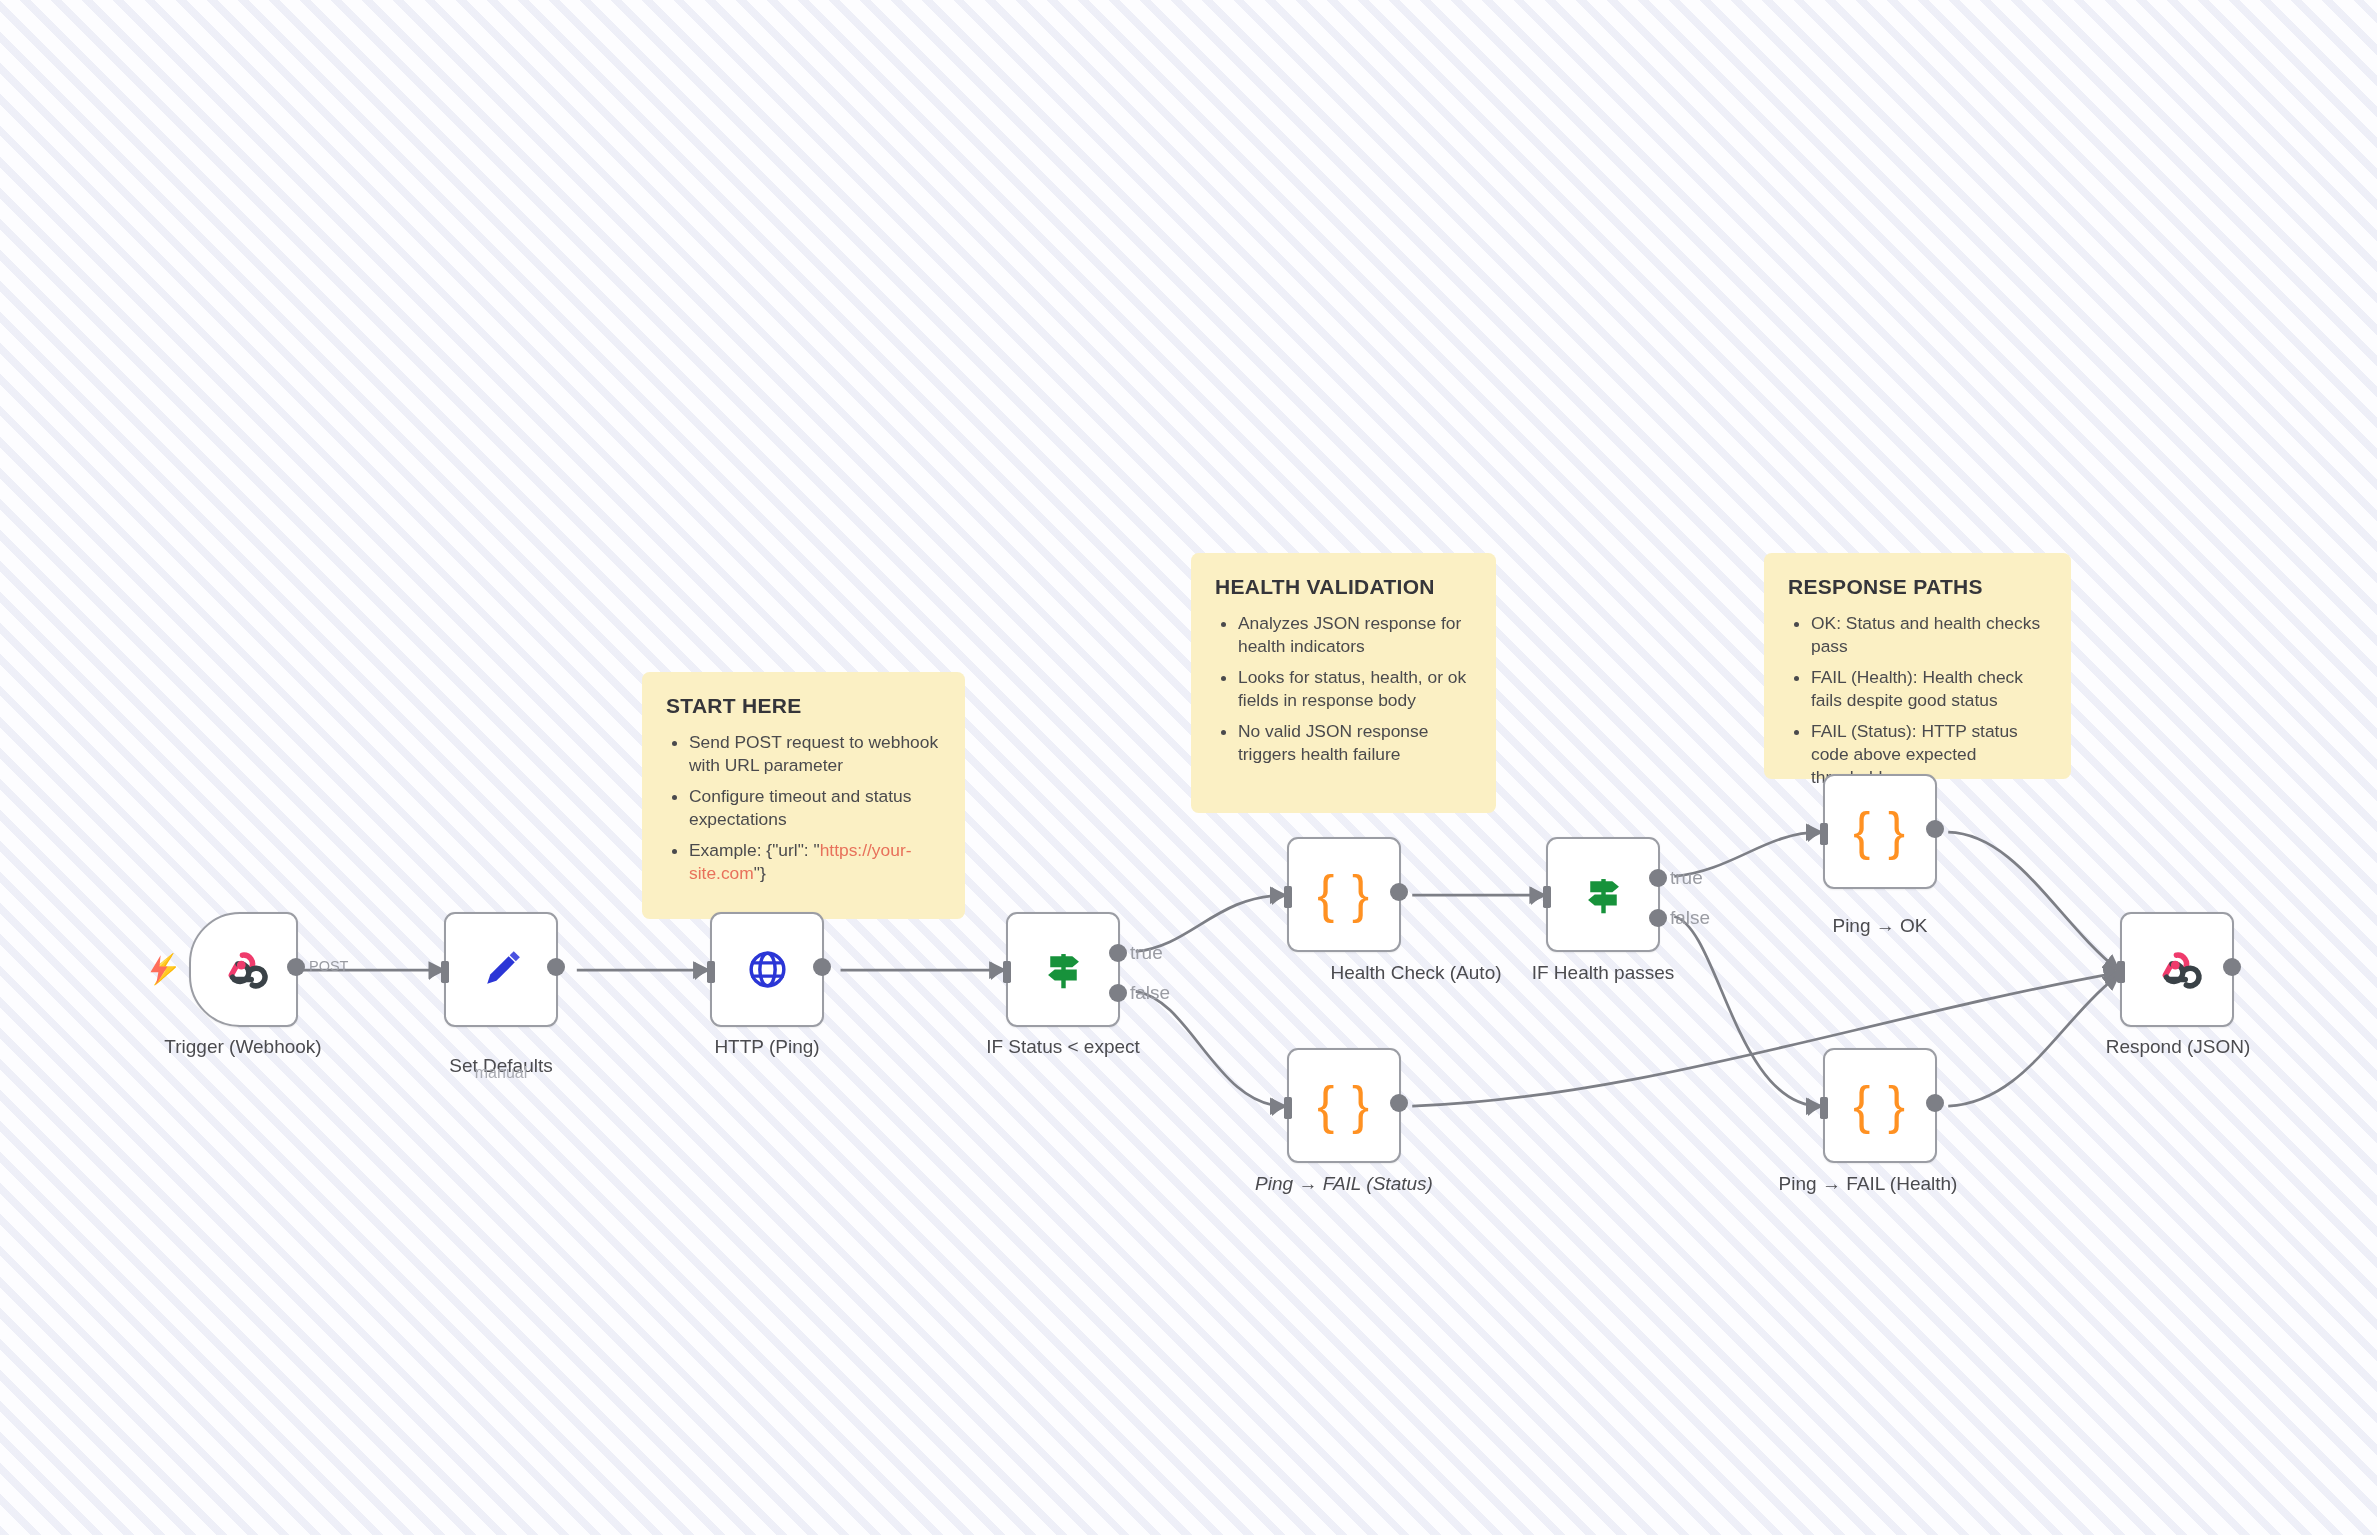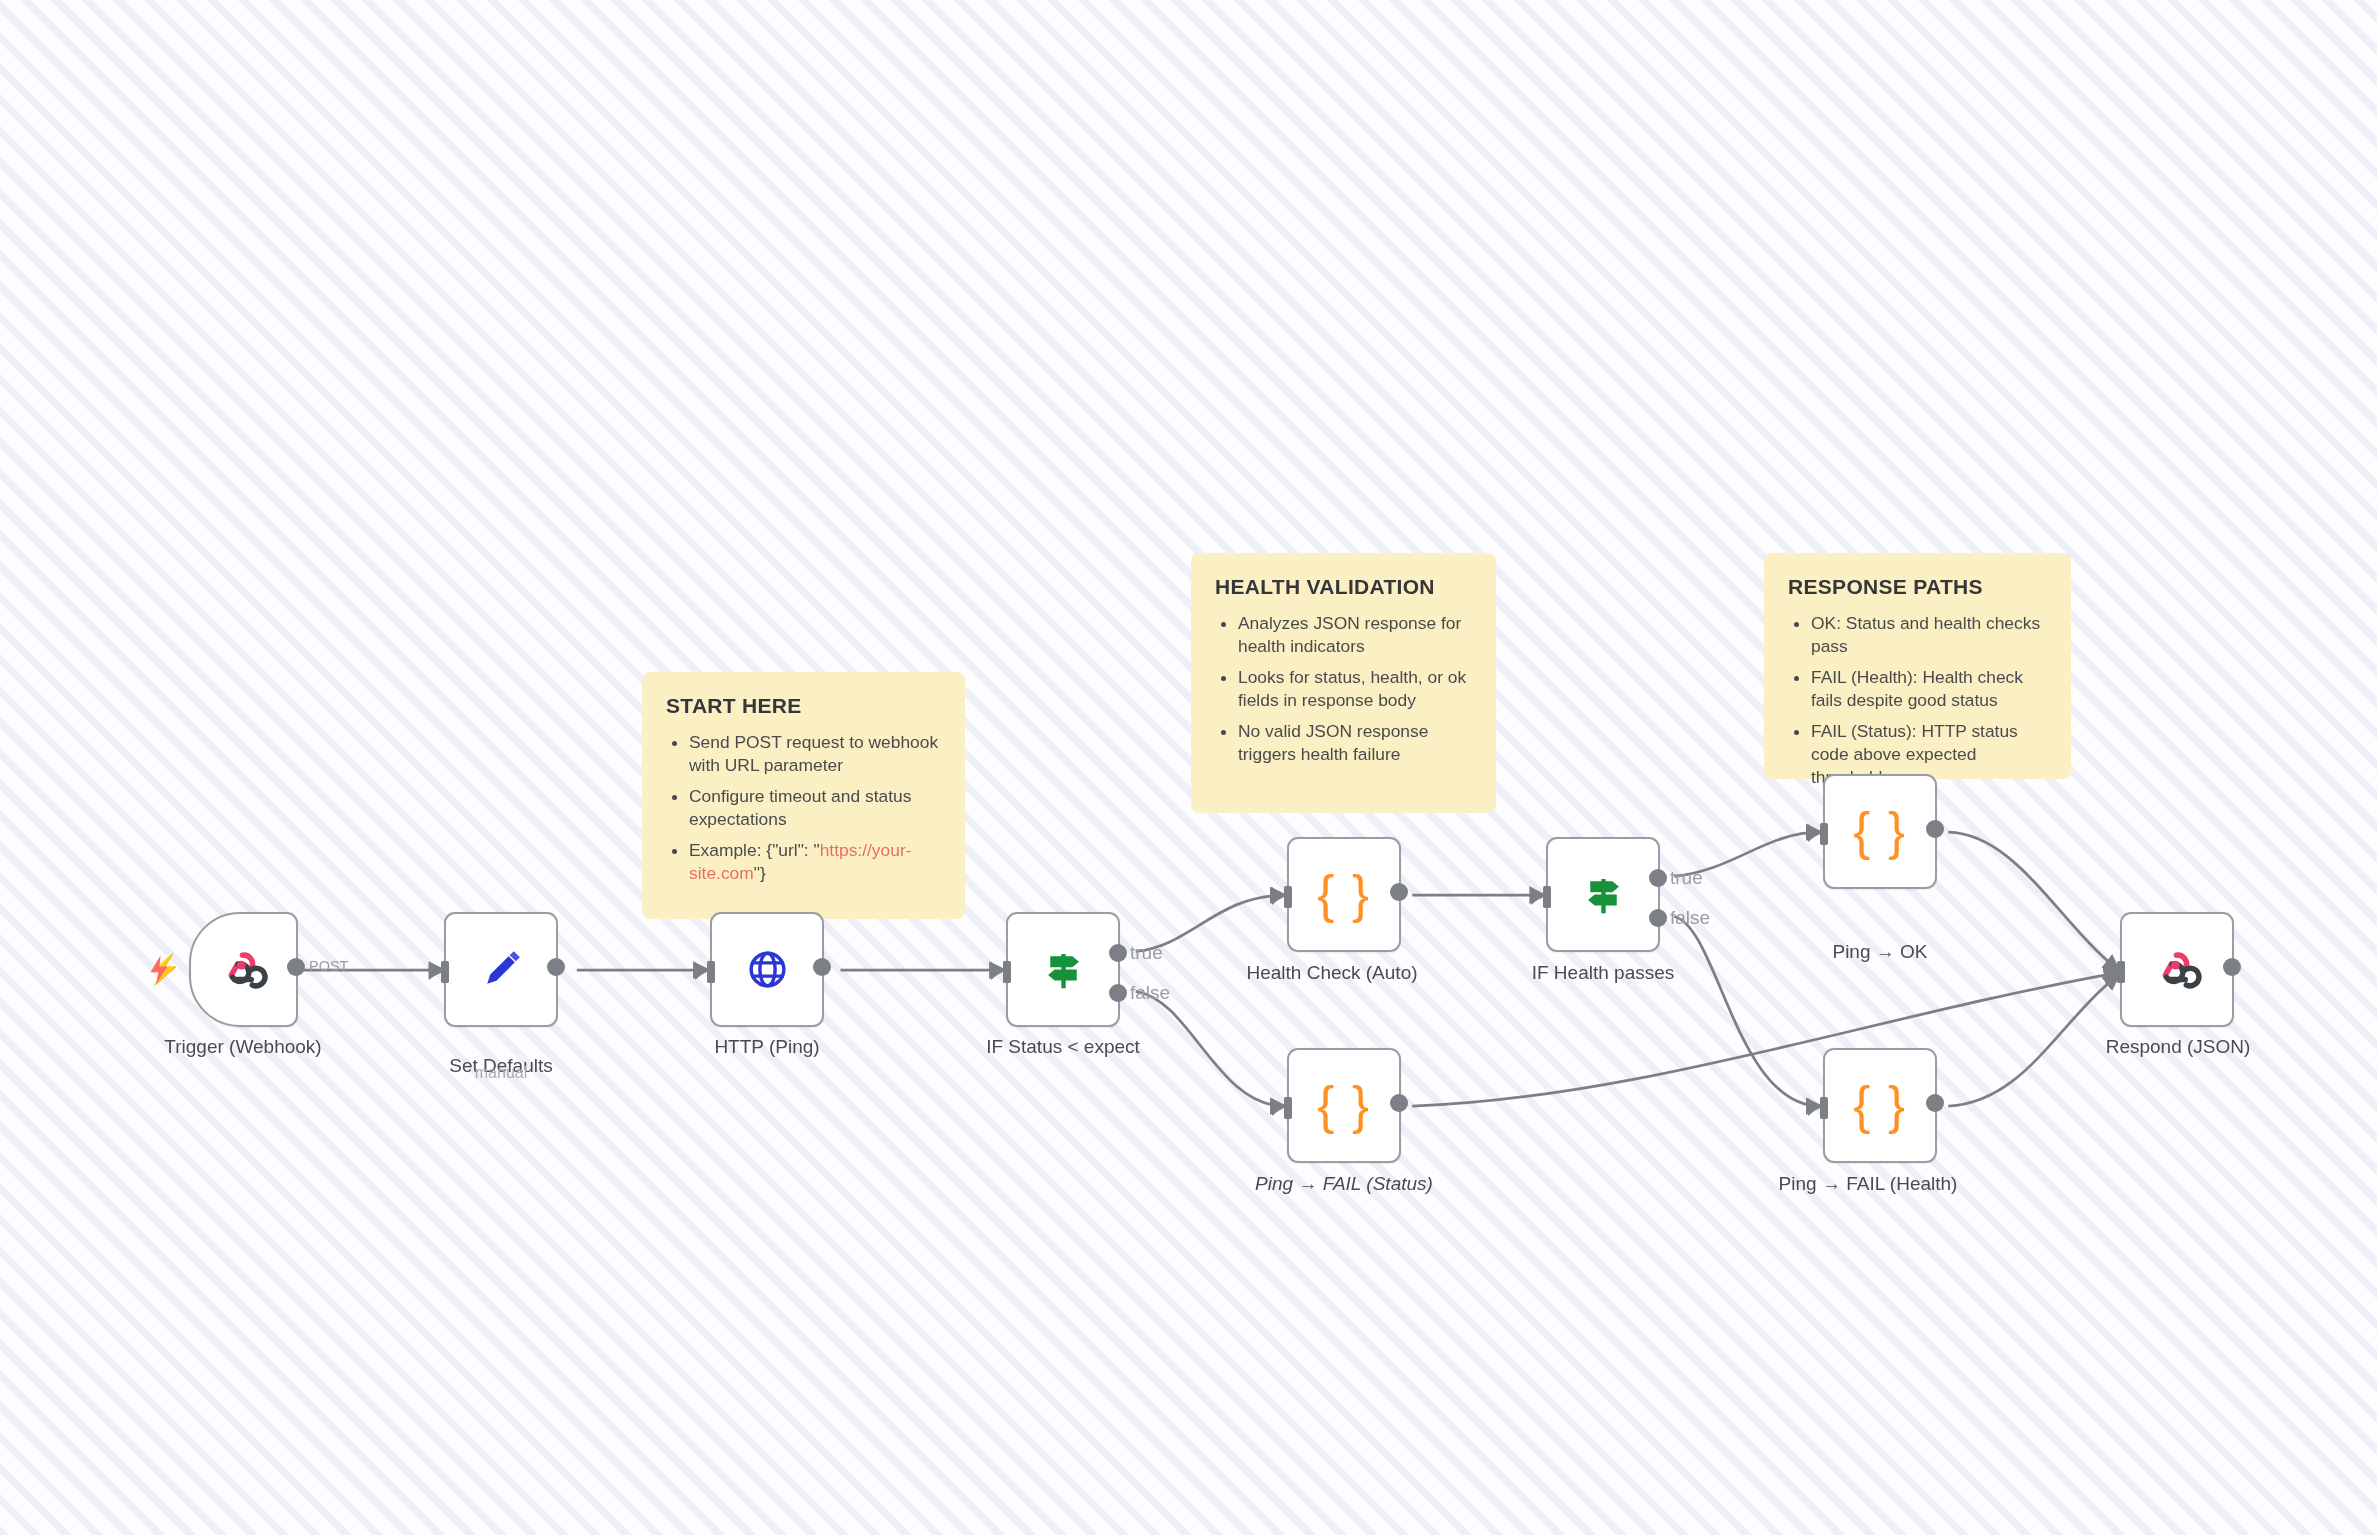--- a/index.html
+++ b/index.html
@@ -274,21 +274,21 @@
   <div class="port-label" style="left:1130px; top:942px;">true</div>
   <div class="port-label" style="left:1130px; top:982px;">false</div>
   <div class="node-label" style="left:1063px; top:1036px;">IF Status &lt; expect</div>
 
   <div class="node" style="left:1287px; top:837px; width:114px; height:115px;">
     <span class="code-icon">{&nbsp;}</span>
     <div class="port-in" style="left:-5.1px; top:47px;"></div>
     <div class="port-in-arrow" style="left:-17px; top:48px;"></div>
     <div class="port-out" style="right:-9.4px; top:44px;"></div>
   </div>
-  <div class="node-label" style="left:1332px; top:962px;">Health Check (Auto)</div>
+  <div class="node-label" style="left:1416px; top:962px;">Health Check (Auto)</div>
 
   <div class="node" style="left:1287px; top:1048px; width:114px; height:115px;">
     <span class="code-icon">{&nbsp;}</span>
     <div class="port-in" style="left:-5.1px; top:47px;"></div>
     <div class="port-in-arrow" style="left:-17px; top:48px;"></div>
     <div class="port-out" style="right:-9.4px; top:44px;"></div>
   </div>
   <div class="node-label" style="left:1344px; top:1173px;font-style:italic;">Ping → FAIL (Status)</div>
 
   <div class="node" style="left:1546px; top:837px; width:114px; height:115px;">
@@ -307,21 +307,21 @@
   <div class="port-label" style="left:1670px; top:867px;">true</div>
   <div class="port-label" style="left:1670px; top:907px;">false</div>
   <div class="node-label" style="left:1603px; top:962px;">IF Health passes</div>
 
   <div class="node" style="left:1823px; top:774px; width:114px; height:115px;">
     <span class="code-icon">{&nbsp;}</span>
     <div class="port-in" style="left:-5.1px; top:47px;"></div>
     <div class="port-in-arrow" style="left:-17px; top:48px;"></div>
     <div class="port-out" style="right:-9.4px; top:44px;"></div>
   </div>
-  <div class="node-label" style="left:1880px; top:941px;">Ping → OK</div>
+  <div class="node-label" style="left:1880px; top:915px;">Ping → OK</div>
 
   <div class="node" style="left:1823px; top:1048px; width:114px; height:115px;">
     <span class="code-icon">{&nbsp;}</span>
     <div class="port-in" style="left:-5.1px; top:47px;"></div>
     <div class="port-in-arrow" style="left:-17px; top:48px;"></div>
     <div class="port-out" style="right:-9.4px; top:44px;"></div>
   </div>
   <div class="node-label" style="left:1868px; top:1173px;text-align:right;">Ping → FAIL (Health)</div>
 
   <div class="node" style="left:2120px; top:912px; width:114px; height:115px;">

